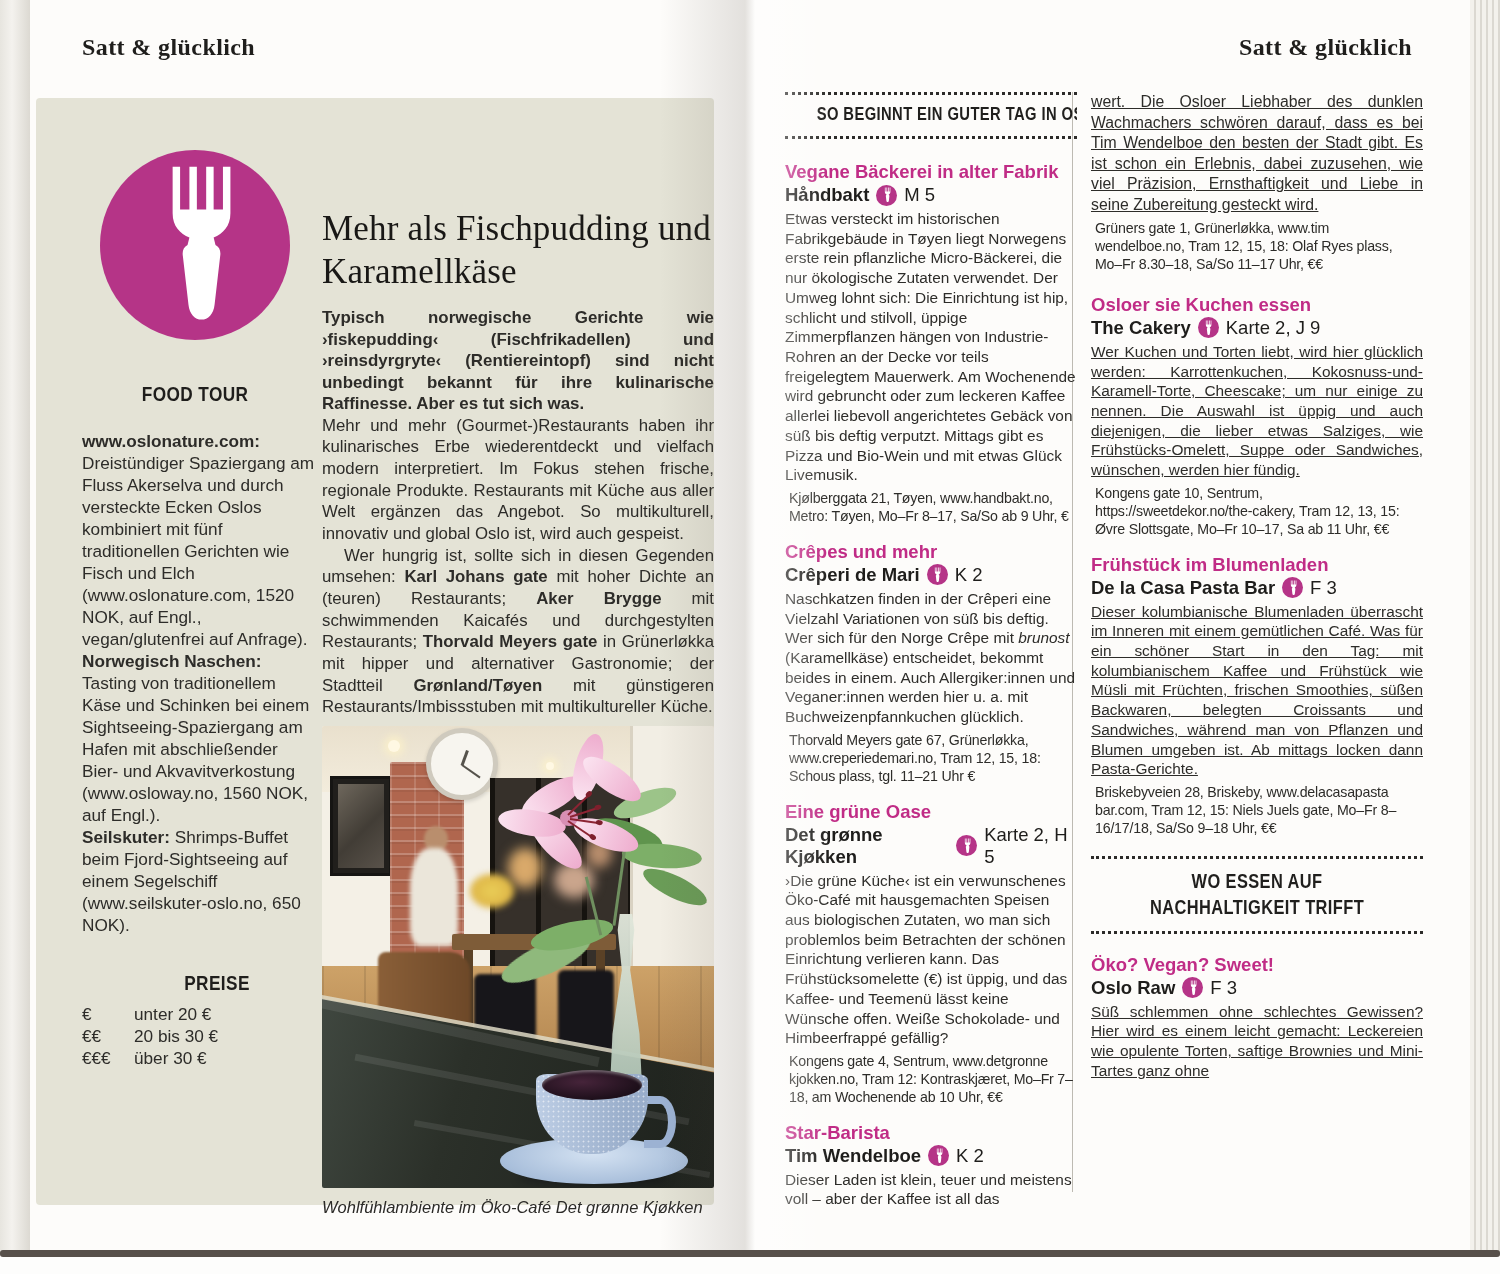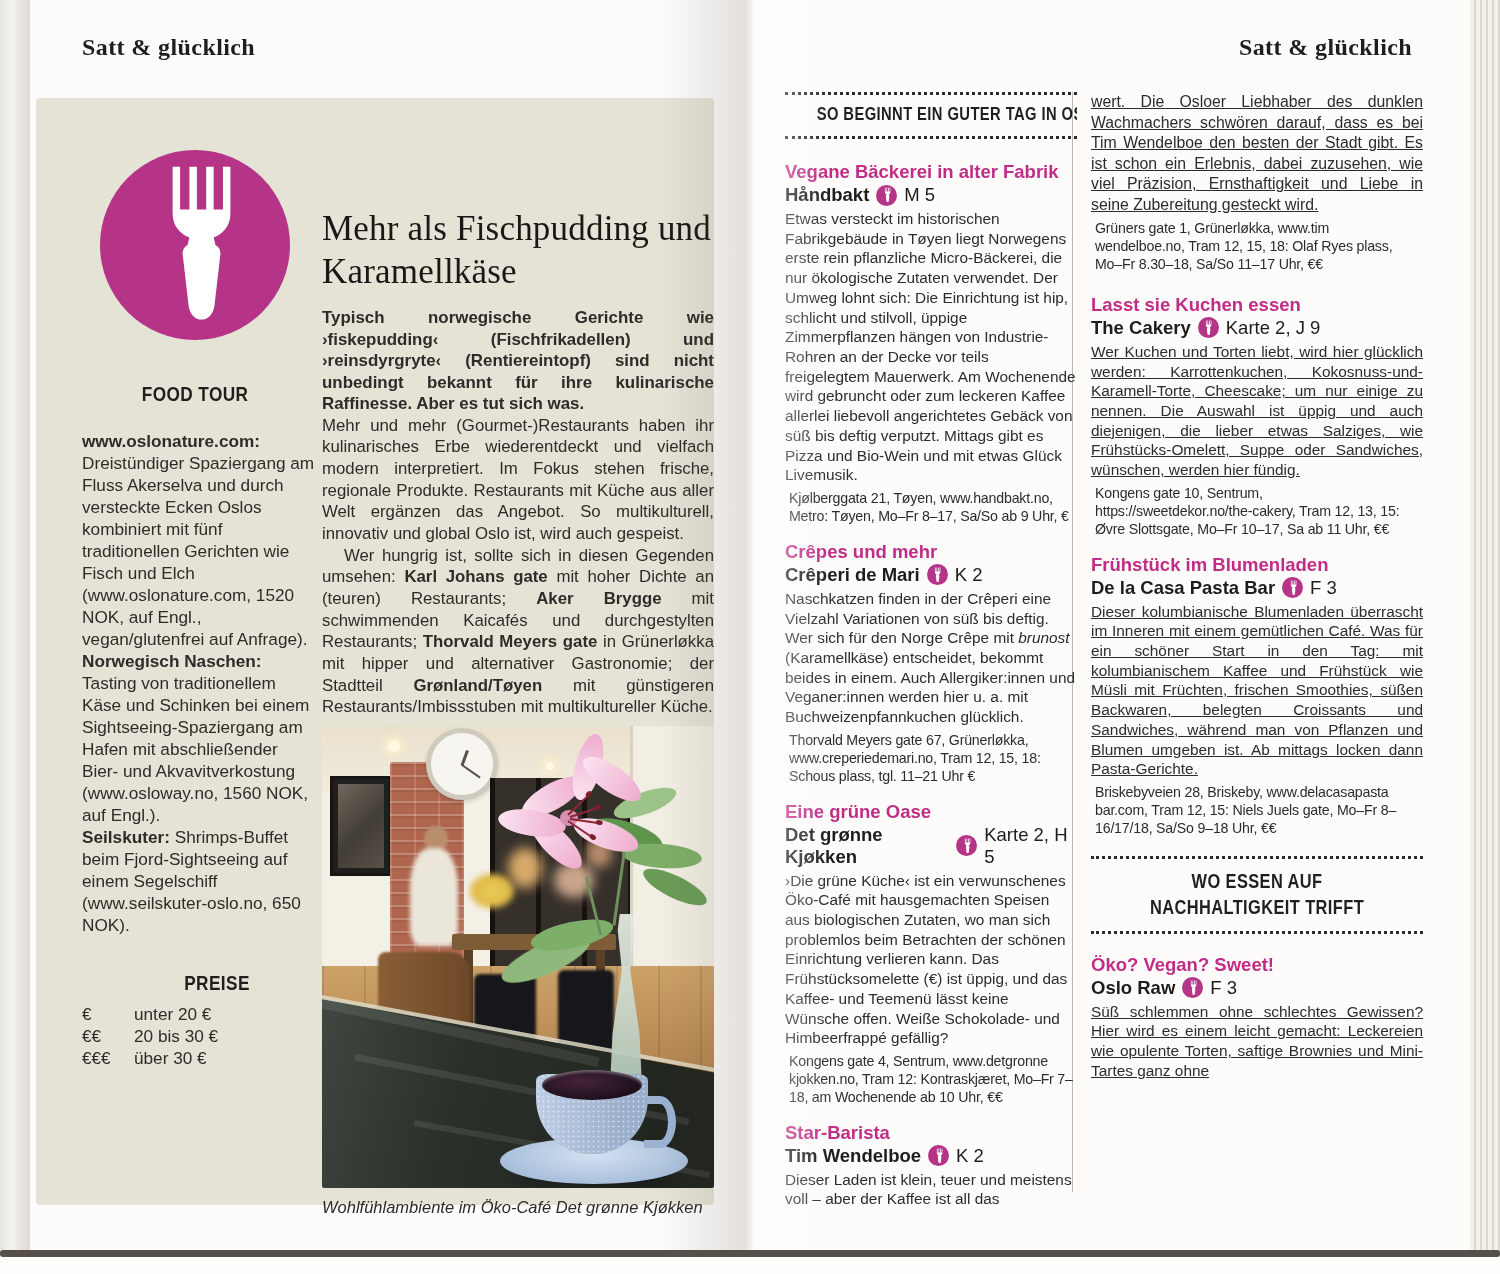--- a/index.html
+++ b/index.html
@@ -298,21 +298,21 @@
         </div>
         <p class="sec-body">Dieser Laden ist klein, teuer und meistens voll – aber der Kaffee ist all das</p>
       </div>
     </div>
 
     <div class="col col2">
       <p class="cont">wert. Die Osloer Liebhaber des dunklen Wachmachers schwören darauf, dass es bei Tim Wendelboe den besten der Stadt gibt. Es ist schon ein Erlebnis, dabei zuzusehen, wie viel Präzision, Ernsthaftigkeit und Liebe in seine Zubereitung gesteckt wird.</p>
       <p class="sec-info" style="margin-bottom:20px;">Grüners gate 1, Grünerløkka, www.tim wendelboe.no, Tram 12, 15, 18: Olaf Ryes plass, Mo–Fr 8.30–18, Sa/So 11–17 Uhr, €€</p>
 
       <div class="sec">
-        <div class="sec-h">Lasst sie Kuchen essen</div>
+        <div class="sec-h">Osloer sie Kuchen essen</div>
         <div class="sec-name">
           <span>The Cakery</span>
           <span class="badge">
               <svg width="8" height="16" viewBox="0 0 44 90">
                 <path fill="#fff" d="M10 3 H14 V26 H19 V3 H23 V26 H28 V3 H32 V26 H37 V3 H41 V28 C41 35 37 39 32 41 L33 45 C35 46 36 48 35.5 51 L32.5 77 C32 82 29 85 25.5 85 C22 85 19 82 18.5 77 L15.5 51 C15 48 16 46 18 45 L19 41 C14 39 10 35 10 28 Z"></path>
               </svg>
             </span>
           <span class="map">Karte 2, J 9</span>
         </div>
         <p class="sec-body">Wer Kuchen und Torten liebt, wird hier glücklich werden: Karrottenkuchen, Kokosnuss-und-Karamell-Torte, Cheescake; um nur einige zu nennen. Die Auswahl ist üppig und auch diejenigen, die lieber etwas Salziges, wie Frühstücks-Omelett, Suppe oder Sandwiches, wünschen, werden hier fündig.</p>

